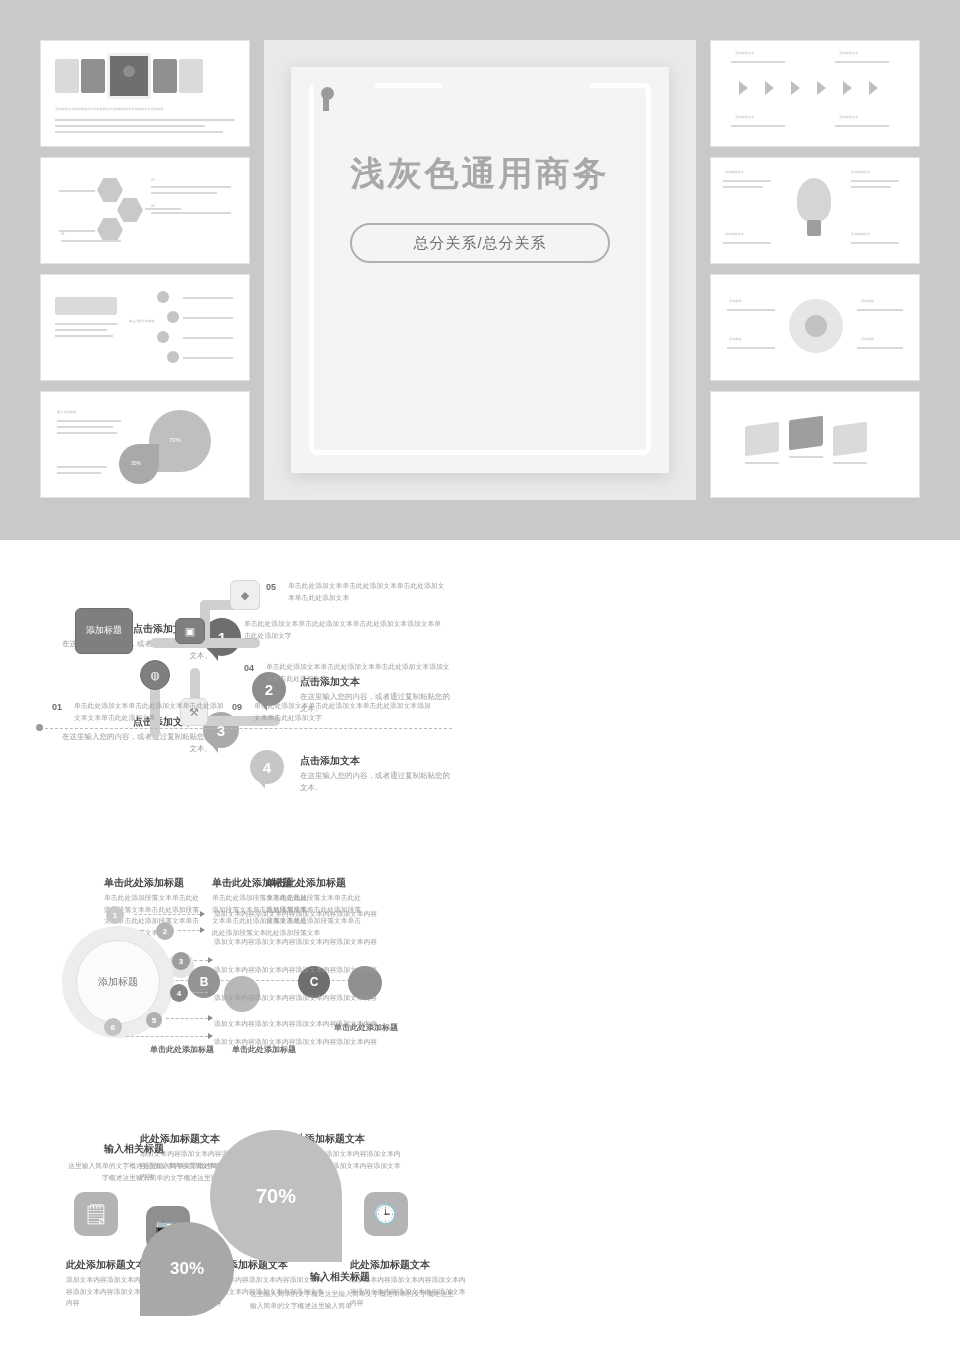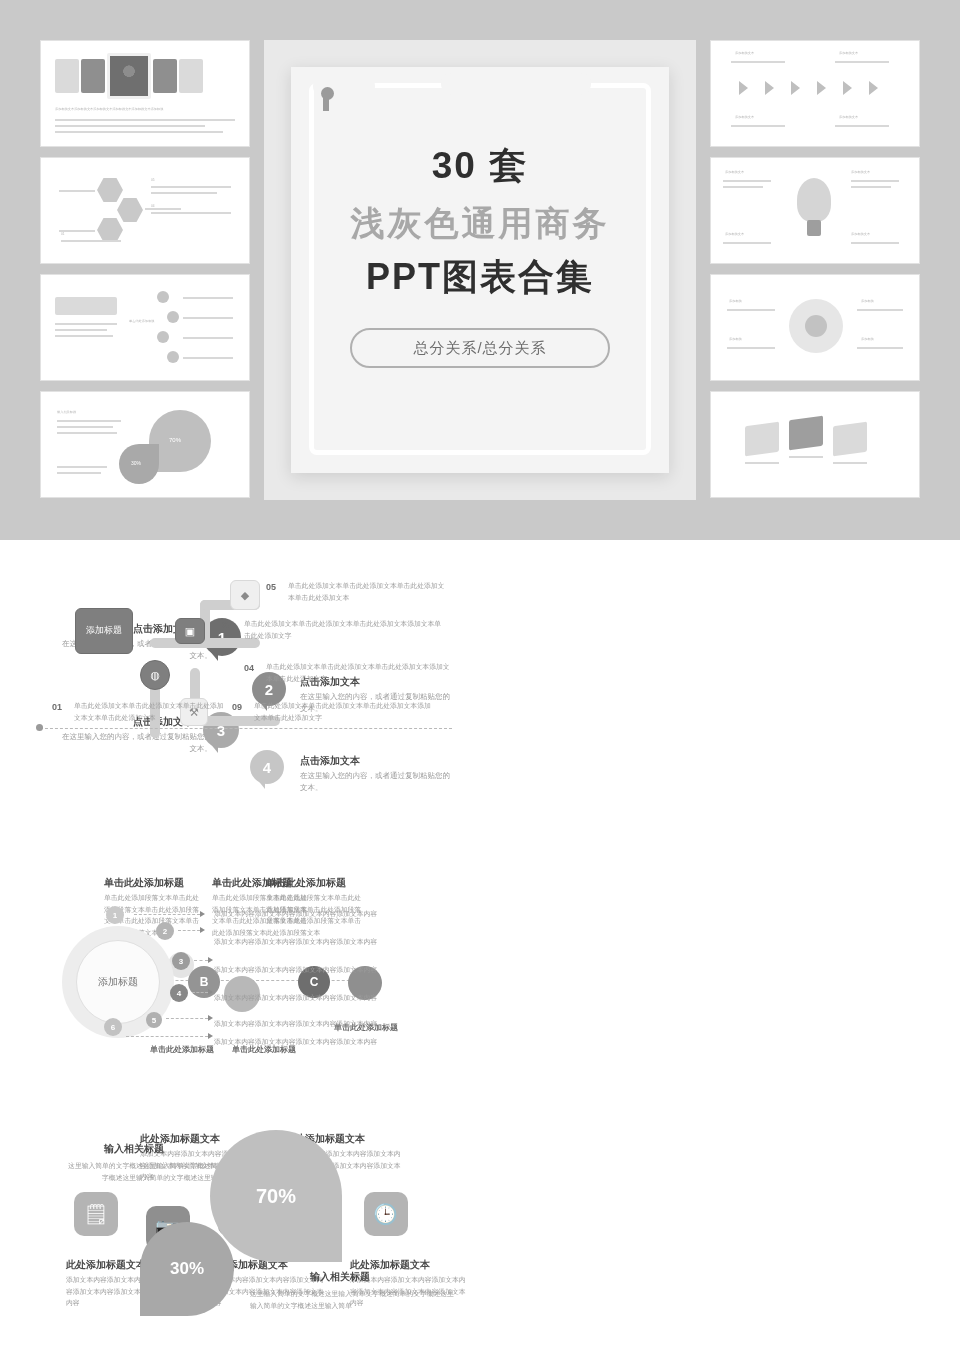--- a/index.html
+++ b/index.html
@@ -268,23 +268,21 @@
       </div>
 
       <div class="hero">
         <div class="hero-card">
           <div class="hero-frame"></div>
           <div class="hero-notch"></div>
           <div class="hero-notch2"></div>
           <div class="hero-dot"></div>
           <div class="hero-dot2"></div>
           <div class="hero-body">
-            <div class="hero-num">30 套</div>
             <div class="hero-sub">浅灰色通用商务</div>
-            <div class="hero-title">PPT图表合集</div>
             <div class="hero-pill">总分关系/总分关系</div>
           </div>
         </div>
       </div>
 
       <div class="thumb thumb-right" style="top:0">
         <div class="mini">
           <div class="mtext" style="left:24px;top:10px;">添加标题文本</div>
           <div class="mtext" style="left:128px;top:10px;">添加标题文本</div>
           <div class="mline" style="left:20px;top:20px;width:54px;"></div>

